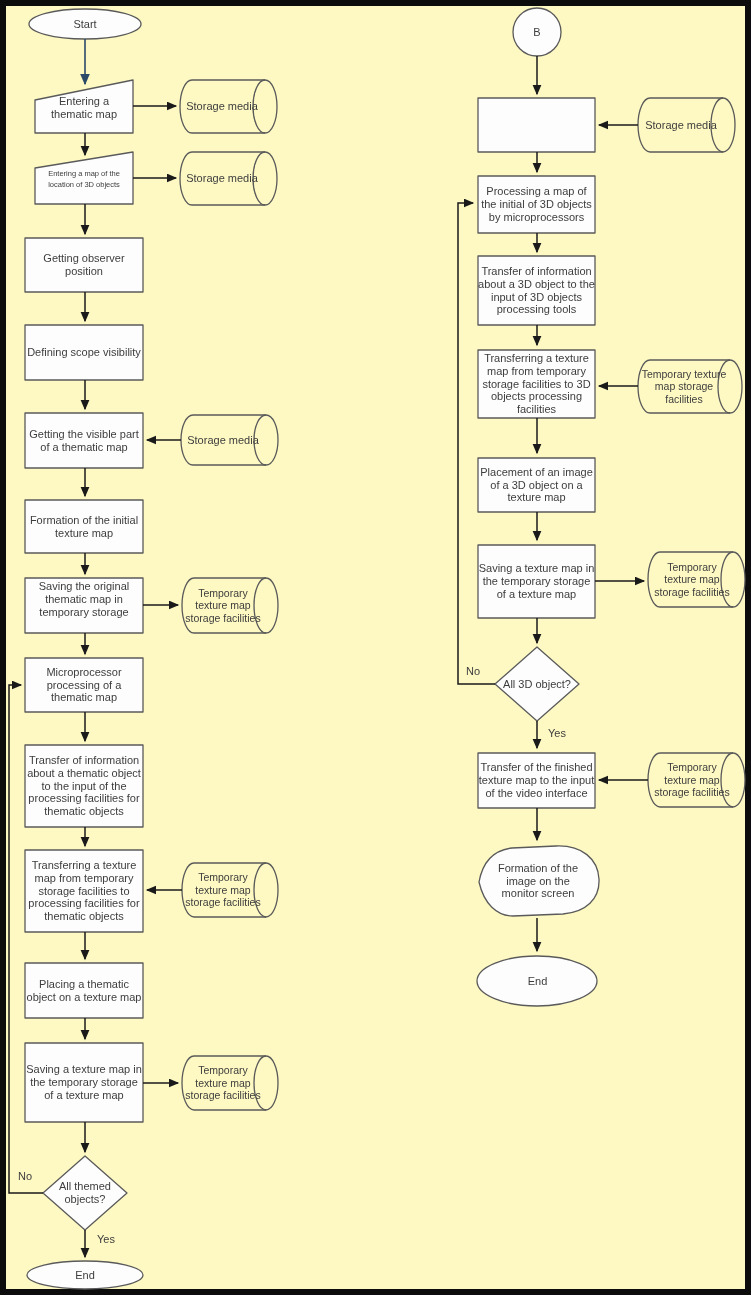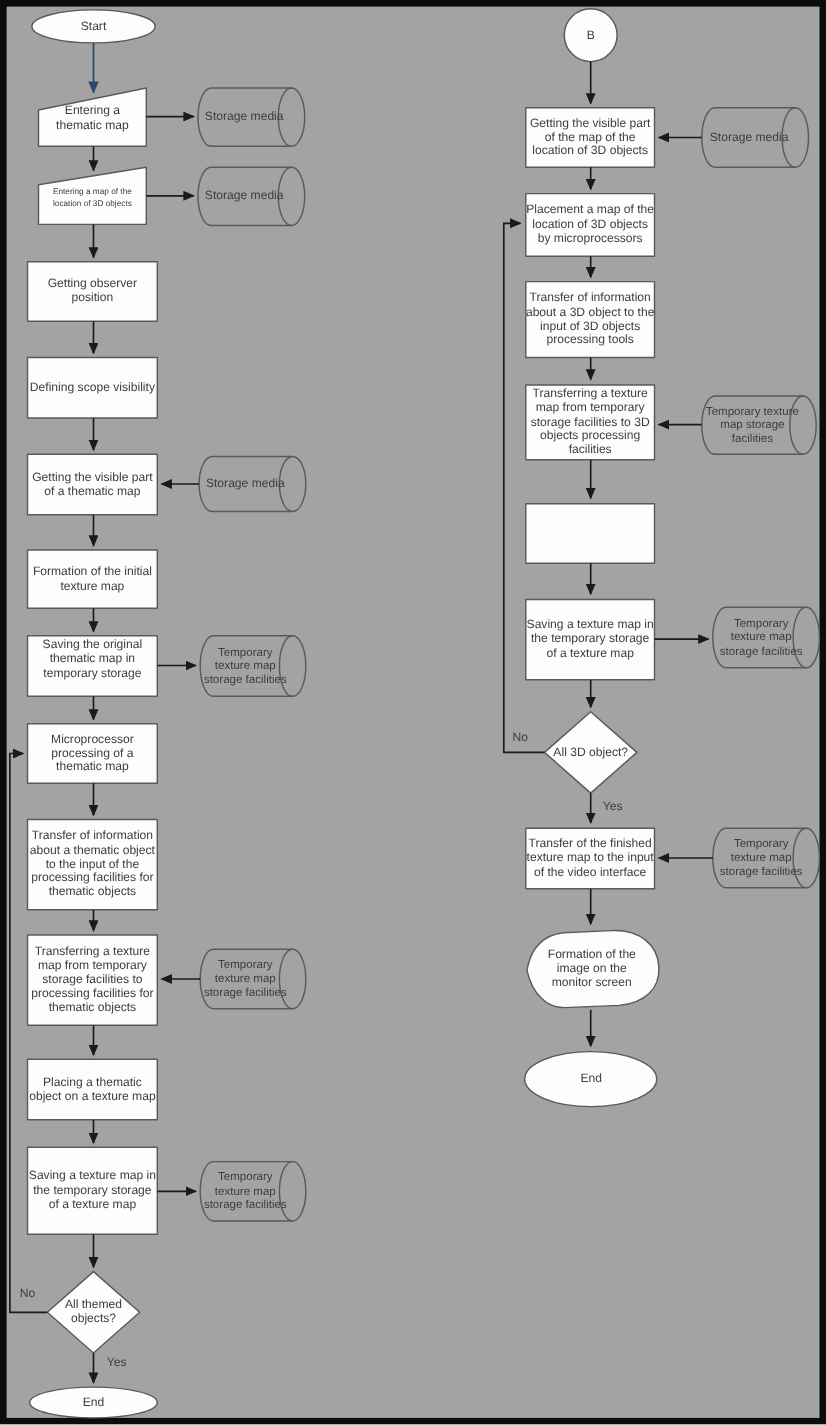--- a/index.html
+++ b/index.html
@@ -1,16 +1,16 @@
 <!DOCTYPE html>
 <html><head>
 <meta charset="utf-8">
 <style>
   html,body{margin:0;padding:0;background:#e8e8e8;}
-  #page{position:relative;width:751px;height:1295px;background:#a3a3a3;overflow:hidden;
+  #page{position:relative;width:751px;height:1295px;background:#fef9c3;overflow:hidden;
         font-family:"Liberation Sans",sans-serif;}
   #canvas{position:absolute;left:0;top:0;width:751px;height:1295px;}
   .lbl{position:absolute;display:flex;align-items:center;justify-content:center;
        text-align:center;color:#3d3d3d;font-size:11px;line-height:1.18;}
   .lbl.small{font-size:7.5px;line-height:1.5;text-align:center;}
   .lbl.cyl{font-size:10.5px;}
 </style>
 </head>
 <body>
 
@@ -138,26 +138,26 @@
 <div class="lbl cyl" style="left:181px;top:863px;width:84px;height:54px">Temporary texture map storage facilities</div>
 <div class="lbl" style="left:25px;top:963px;width:118px;height:55px">Placing a thematic object on a texture map</div>
 <div class="lbl" style="left:25px;top:1043px;width:118px;height:79px">Saving a texture map in the temporary storage of a texture map</div>
 <div class="lbl cyl" style="left:181px;top:1056px;width:84px;height:54px">Temporary texture map storage facilities</div>
 <div class="lbl" style="left:45px;top:1158px;width:80px;height:70px">All themed objects?</div>
 <div class="lbl" style="left:10px;top:1168px;width:30px;height:16px">No</div>
 <div class="lbl" style="left:90px;top:1231px;width:32px;height:16px">Yes</div>
 <div class="lbl" style="left:27px;top:1261px;width:116px;height:28px">End</div>
 
 <div class="lbl" style="left:513px;top:8px;width:48px;height:48px">B</div>
-<div class="lbl" style="left:478px;top:98px;width:117px;height:54px">Getting the visible part of the map of the location of 3D objects</div>
 <div class="lbl" style="left:640px;top:98px;width:82px;height:54px">Storage media</div>
-<div class="lbl" style="left:478px;top:176px;width:117px;height:57px">Placement a map of the location of 3D objects by microprocessors</div>
+<div class="lbl" style="left:478px;top:176px;width:117px;height:57px">Processing a map of the initial of 3D objects by microprocessors</div>
 <div class="lbl" style="left:478px;top:256px;width:117px;height:69px">Transfer of information about a 3D object to the input of 3D objects processing tools</div>
 <div class="lbl" style="left:478px;top:350px;width:117px;height:68px">Transferring a texture map from temporary storage facilities to 3D objects processing facilities</div>
 <div class="lbl cyl" style="left:640px;top:360px;width:88px;height:53px">Temporary texture map storage facilities</div>
+<div class="lbl" style="left:478px;top:458px;width:117px;height:54px">Placement of an image of a 3D object on a texture map</div>
 <div class="lbl" style="left:478px;top:545px;width:117px;height:73px">Saving a texture map in the temporary storage of a texture map</div>
 <div class="lbl cyl" style="left:650px;top:552px;width:84px;height:55px">Temporary texture map storage facilities</div>
 <div class="lbl" style="left:497px;top:649px;width:80px;height:70px">All 3D object?</div>
 <div class="lbl" style="left:458px;top:663px;width:30px;height:16px">No</div>
 <div class="lbl" style="left:541px;top:725px;width:32px;height:16px">Yes</div>
 <div class="lbl" style="left:478px;top:753px;width:117px;height:55px">Transfer of the finished texture map to the input of the video interface</div>
 <div class="lbl cyl" style="left:650px;top:753px;width:84px;height:54px">Temporary texture map storage facilities</div>
 <div class="lbl" style="left:487px;top:850px;width:102px;height:62px">Formation of the image on the monitor screen</div>
 <div class="lbl" style="left:477px;top:956px;width:121px;height:50px">End</div>
 

